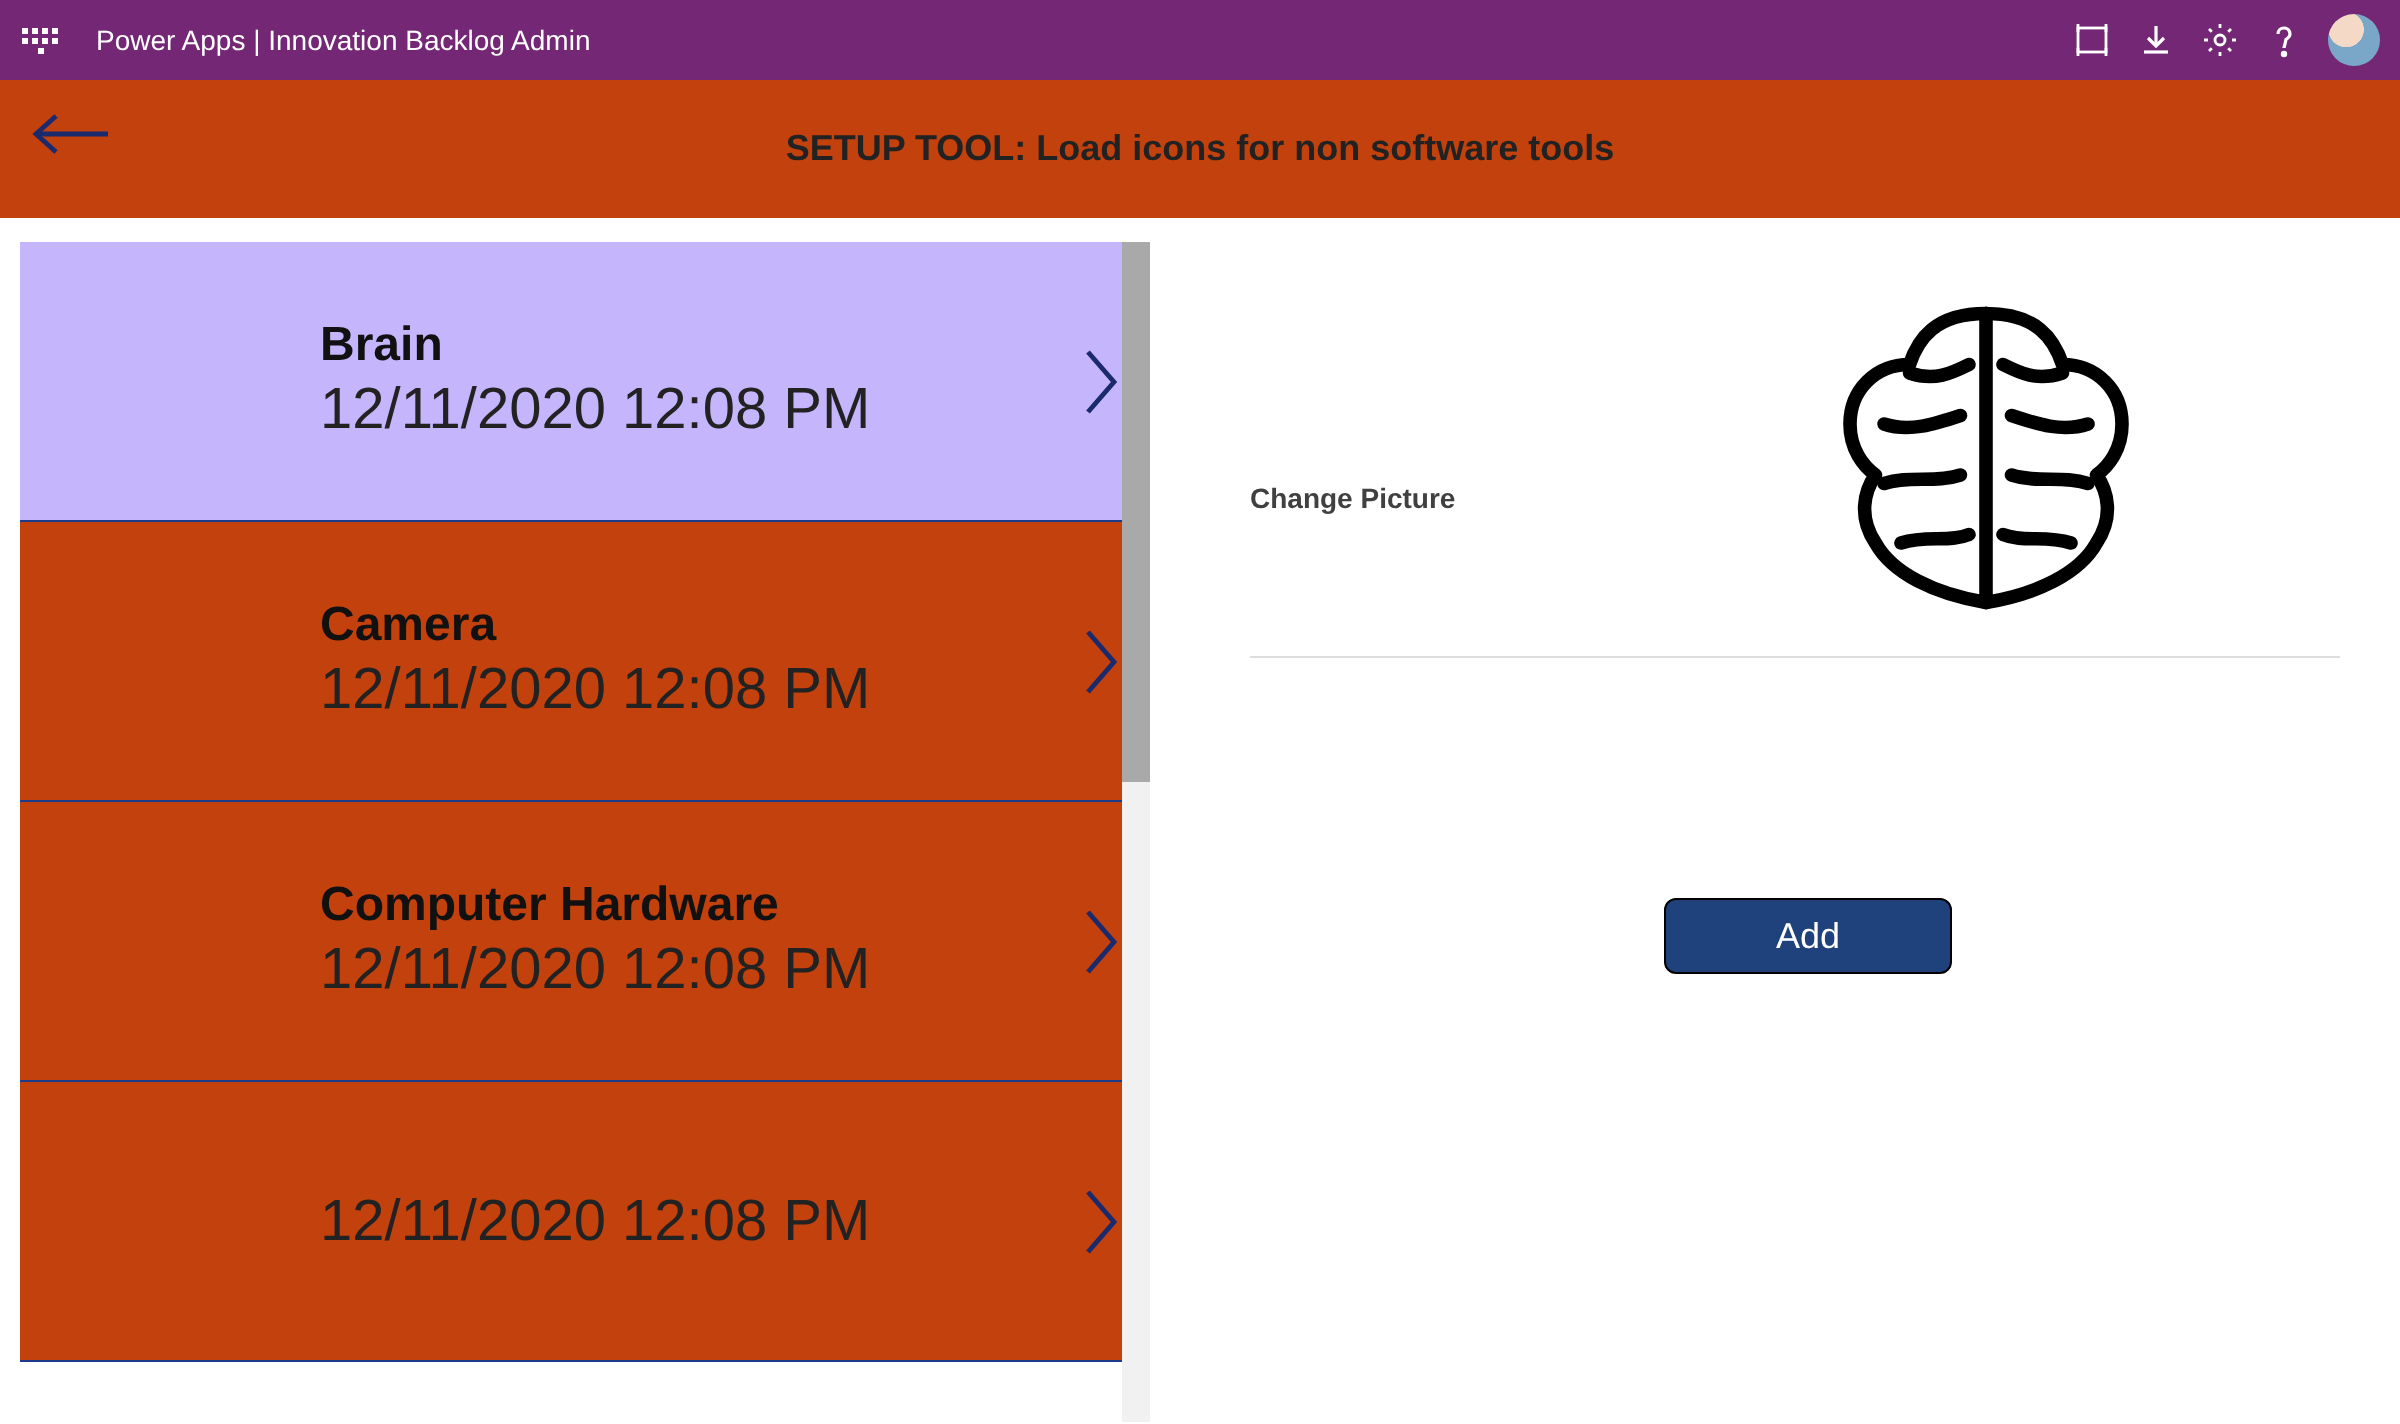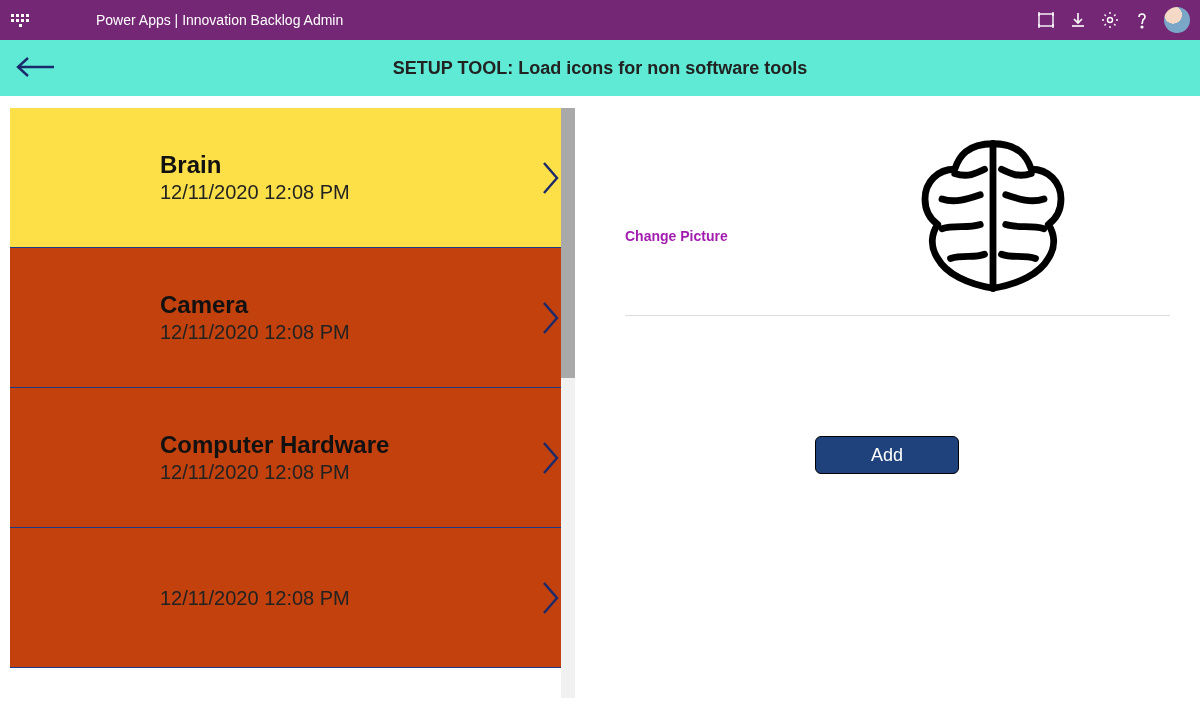--- a/index.html
+++ b/index.html
@@ -10,29 +10,29 @@
     height: 40px;
     background: #742774;
     color: #fff;
     display: flex;
     align-items: center;
     padding: 0 10px;
     font-size: 14px;
   }
   .topbar .waffle { width: 20px; height: 20px; display: flex; flex-wrap: wrap; gap: 2px; align-content: center; justify-content: center; margin-right: 18px; }
   .topbar .waffle span { width: 3px; height: 3px; background: #fff; }
-  .topbar .title { font-weight: 400; margin-left: 48px; }
+  .topbar .title { font-weight: 400; }
   .topbar .spacer { flex: 1; }
   .topbar .tbicon { width: 32px; height: 32px; display:flex; align-items:center; justify-content:center; color:#fff; cursor:pointer; }
   .topbar .avatar { width: 26px; height: 26px; border-radius: 50%; background: radial-gradient(circle at 35% 30%, #f3d9c6 0 35%, #7aa7c7 36% 100%); margin-left:6px; cursor:pointer; }
 
   
   .subheader {
-    height: 56px;
-    background: #5eead4;
+    height: 69px;
+    background: #c2410c;
     display: flex;
     align-items: center;
     position: relative;
   }
   .subheader .backarrow {
     position: absolute;
     left: 14px;
     top: 12px;
     width: 44px; height: 30px;
     display:flex; align-items:center; justify-content:center;
@@ -54,46 +54,46 @@
   .listitem {
     height: 140px;
     border-bottom: 1px solid #1a3a8a;
     display:flex;
     align-items:center;
     padding-left: 150px;
     position: relative;
     cursor:pointer;
     background:#c2410c;
   }
-  .listitem.selected { background: #fde047; }
+  .listitem.selected { background: #c4b5fd; }
   .listtext .name { font-size: 24px; font-weight:600; color:#111; }
-  .listtext .date { font-size: 20px; color:#222; margin-top:2px; }
+  .listtext .date { font-size: 29px; color:#222; margin-top:2px; }
   .listitem .chev {
     position:absolute; right: 14px; top: 50%; transform: translateY(-50%);
   }
   .scrollbar-track {
     position:absolute; right:0; top:12px; width:14px; height:590px;
     background:#f1f1f1;
   }
   .scrollbar-thumb {
     position:absolute; right:0; top:12px; width:14px; height:270px;
     background:#a9a9a9;
   }
 
   .rightpane { flex:1; padding: 20px 30px 0 50px; position:relative; }
   .change-row {
     display:flex; align-items:center; height:200px;
     border-bottom:1px solid #ddd;
     gap: 180px;
   }
-  .change-label { font-size:14px; font-weight:600; color:#a21caf;margin-top:41px; }
+  .change-label { font-size:14px; font-weight:600; color:#404040;margin-top:41px; }
   .brain-icon { width: 170px; height: 170px; }
 
   .addbtn {
-    position:absolute; left: 240px; top: 340px;
+    position:absolute; left: 257px; top: 340px;
     width: 144px; height: 38px;
     background:#20427c;
     color:#fff; font-size:18px;
     border:1px solid #000; border-radius:6px;
     display:flex; align-items:center; justify-content:center;
     cursor:pointer;
   }
 
   svg { display:block; }
 </style>

